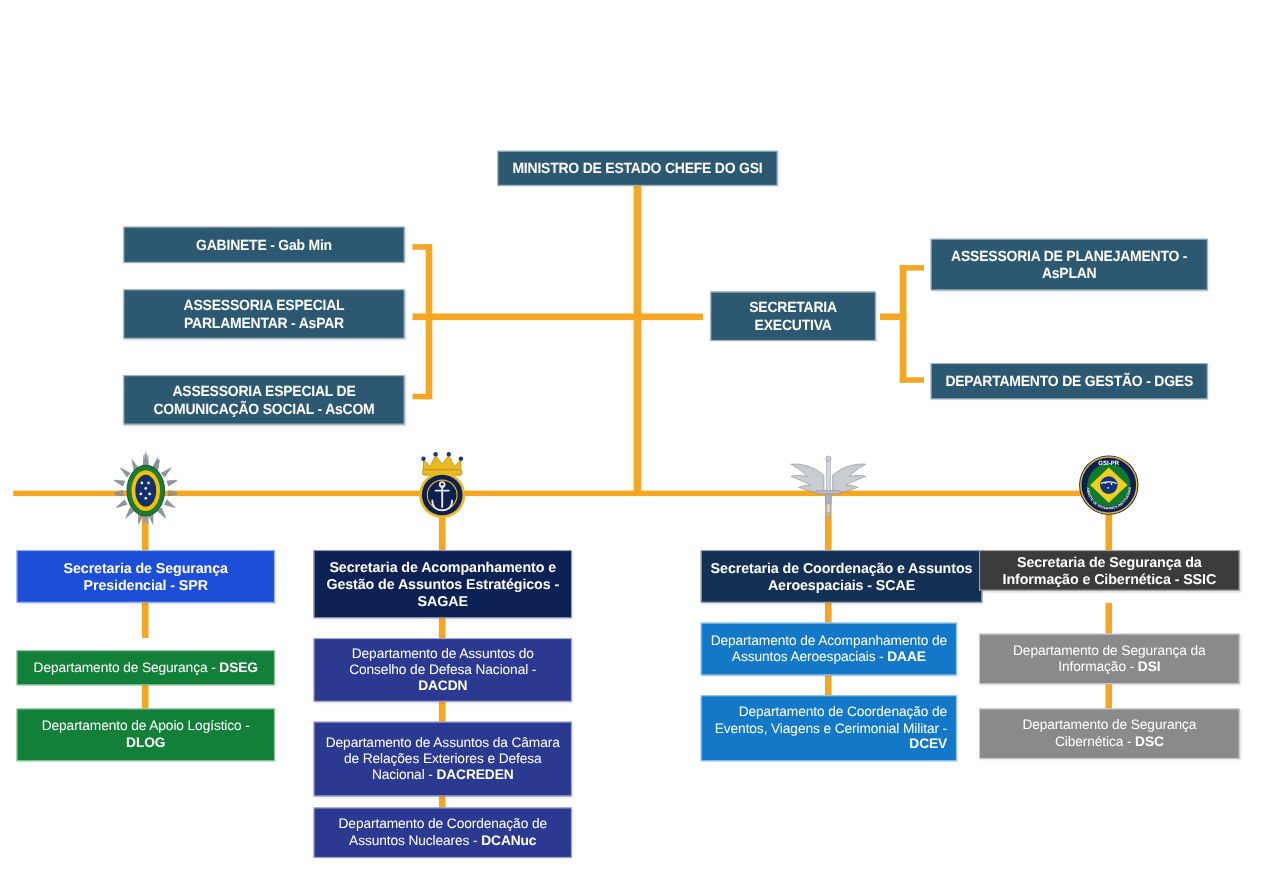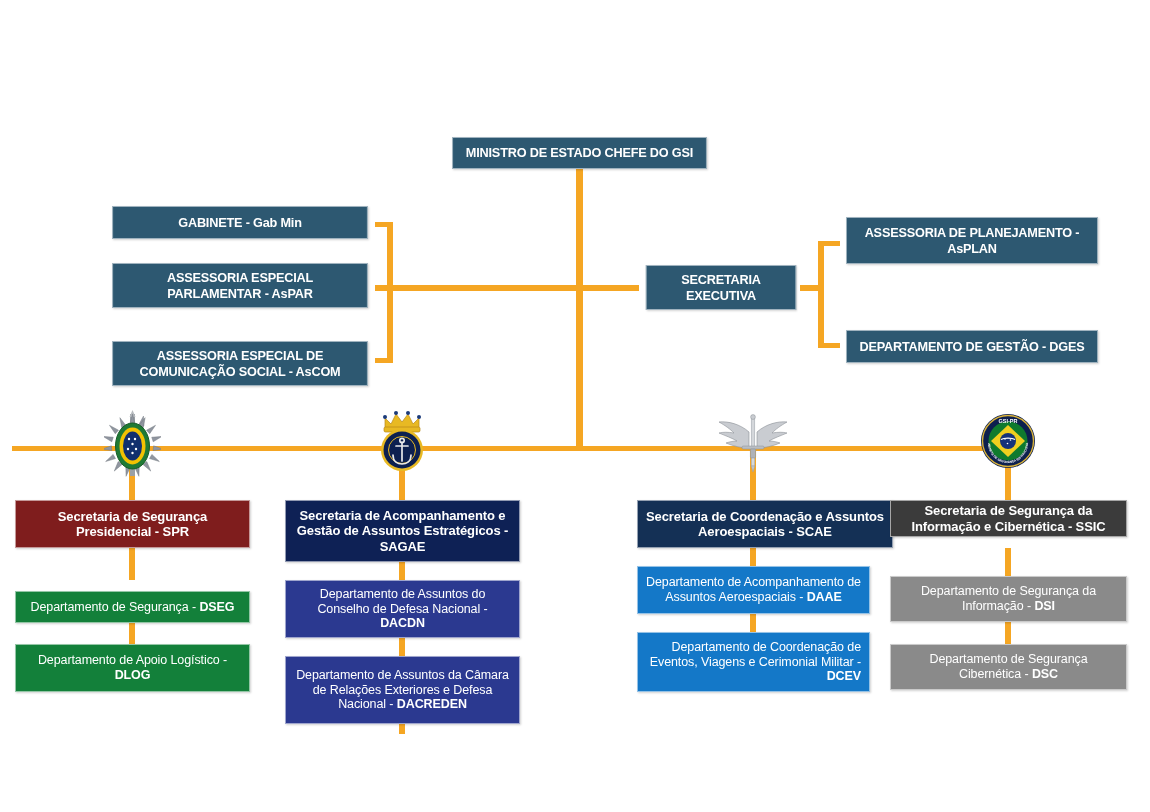--- a/index.html
+++ b/index.html
@@ -33,21 +33,21 @@
     font-size:13.5px;
     letter-spacing:-.2px;
     transform:scaleX(.94);
     transform-origin:center;
   }
 
   
   .head{font-weight:bold;font-size:13px;letter-spacing:-.1px;}
   .sub{font-weight:normal;font-size:12.5px;letter-spacing:-.1px;}
 
-  .c-spr-head{background:#7f1d1d;}
+  .c-spr-head{background:#1d4ed8;}
   .c-spr-sub {background:#13803a;}
   .c-sagae-head{background:#0e2155;}
   .c-sagae-sub {background:#2b3990;}
   .c-scae-head{background:#143055;}
   .c-scae-sub {background:#1478c8;}
   .c-ssic-head{background:#3b3b3b;}
   .c-ssic-sub {background:#8a8a8a;}
 
   
   .emblem{position:absolute;z-index:5;}
@@ -238,20 +238,23 @@
 
   <div class="box head c-sagae-head" style="left:285px;top:500px;width:235px;height:62px;">
     <span>Secretaria de Acompanhamento e Gestão de Assuntos Estratégicos - SAGAE</span>
   </div>
   <div class="box sub c-sagae-sub" style="left:285px;top:580px;width:235px;height:58px;">
     <span>Departamento de Assuntos do Conselho de Defesa Nacional - <b>DACDN</b></span>
   </div>
   <div class="box sub c-sagae-sub" style="left:285px;top:656px;width:235px;height:68px;">
     <span>Departamento de Assuntos da Câmara de Relações Exteriores e Defesa Nacional - <b>DACREDEN</b></span>
   </div>
+  <div class="box sub c-sagae-sub" style="left:285px;top:734px;width:235px;height:46px;">
+    <span>Departamento de Coordenação de Assuntos Nucleares - <b>DCANuc</b></span>
+  </div>
 
   <div class="box head c-scae-head" style="left:637px;top:500px;width:256px;height:48px;">
     <span>Secretaria de Coordenação e Assuntos Aeroespaciais - SCAE</span>
   </div>
   <div class="box sub c-scae-sub" style="left:637px;top:566px;width:233px;height:48px;">
     <span>Departamento de Acompanhamento de Assuntos Aeroespaciais - <b>DAAE</b></span>
   </div>
   <div class="box sub c-scae-sub" style="left:637px;top:632px;width:233px;height:60px;text-align:right;">
     <span>Departamento de Coordenação de Eventos, Viagens e Cerimonial Militar - <b>DCEV</b></span>
   </div>

